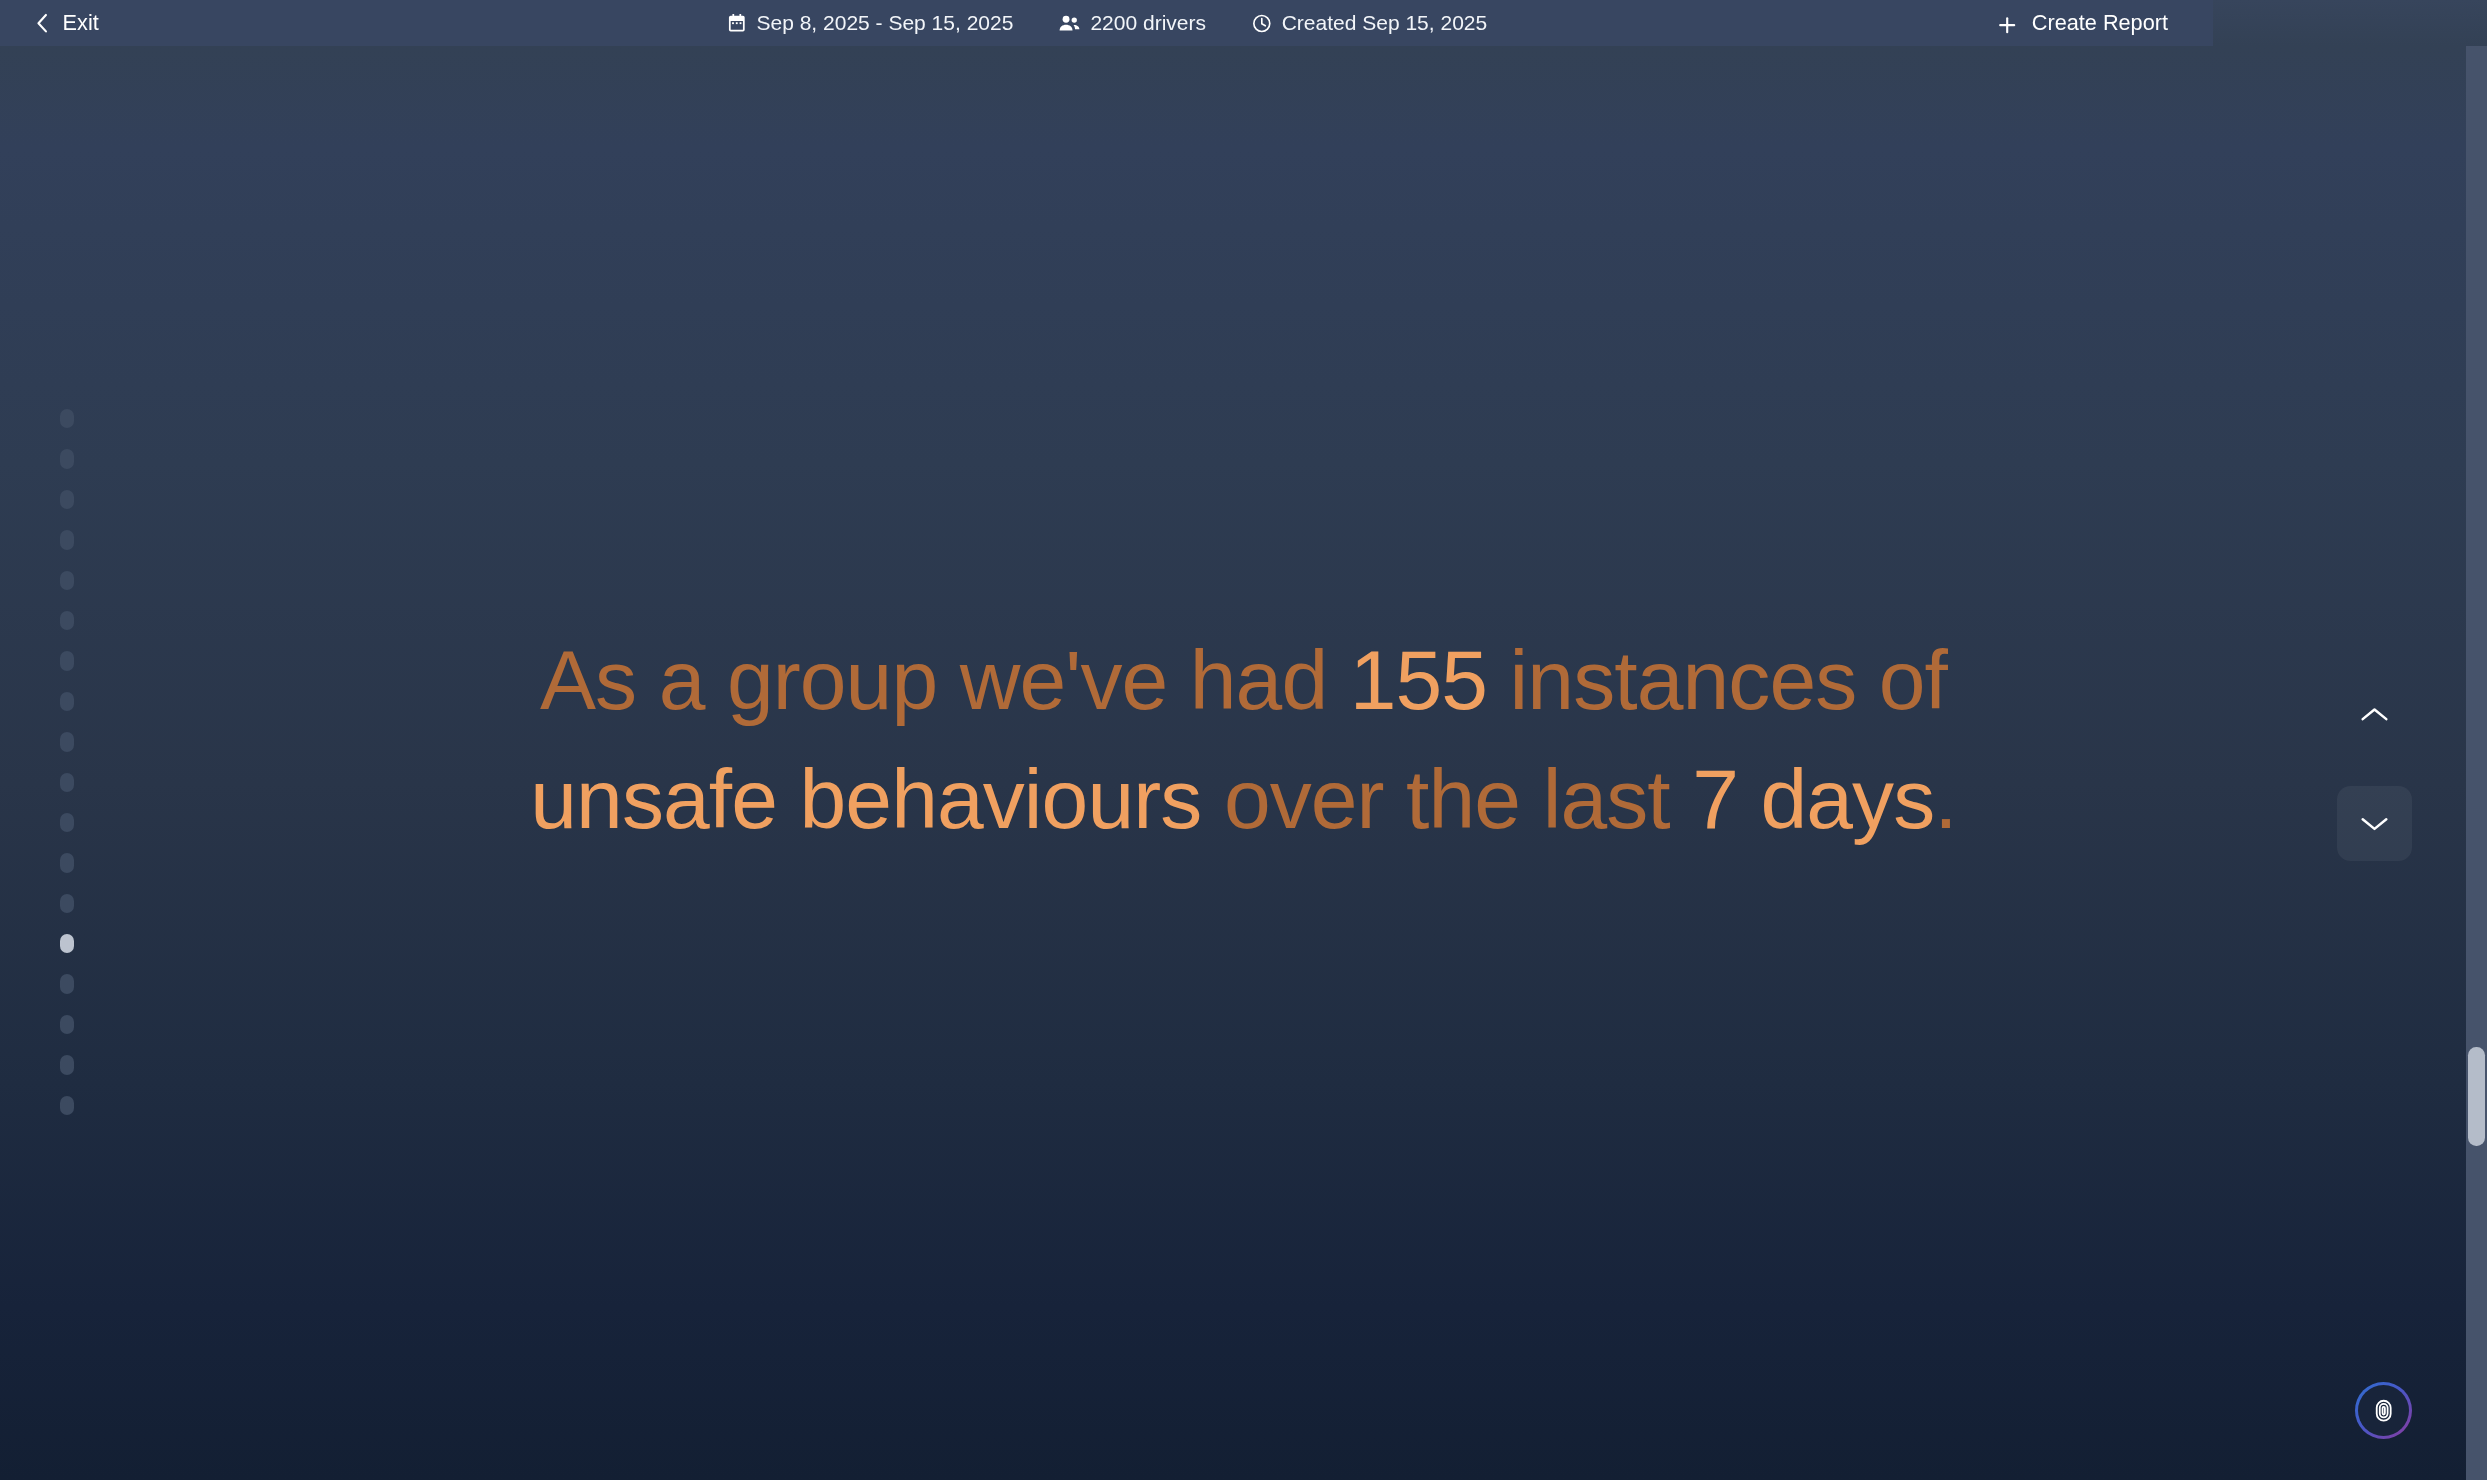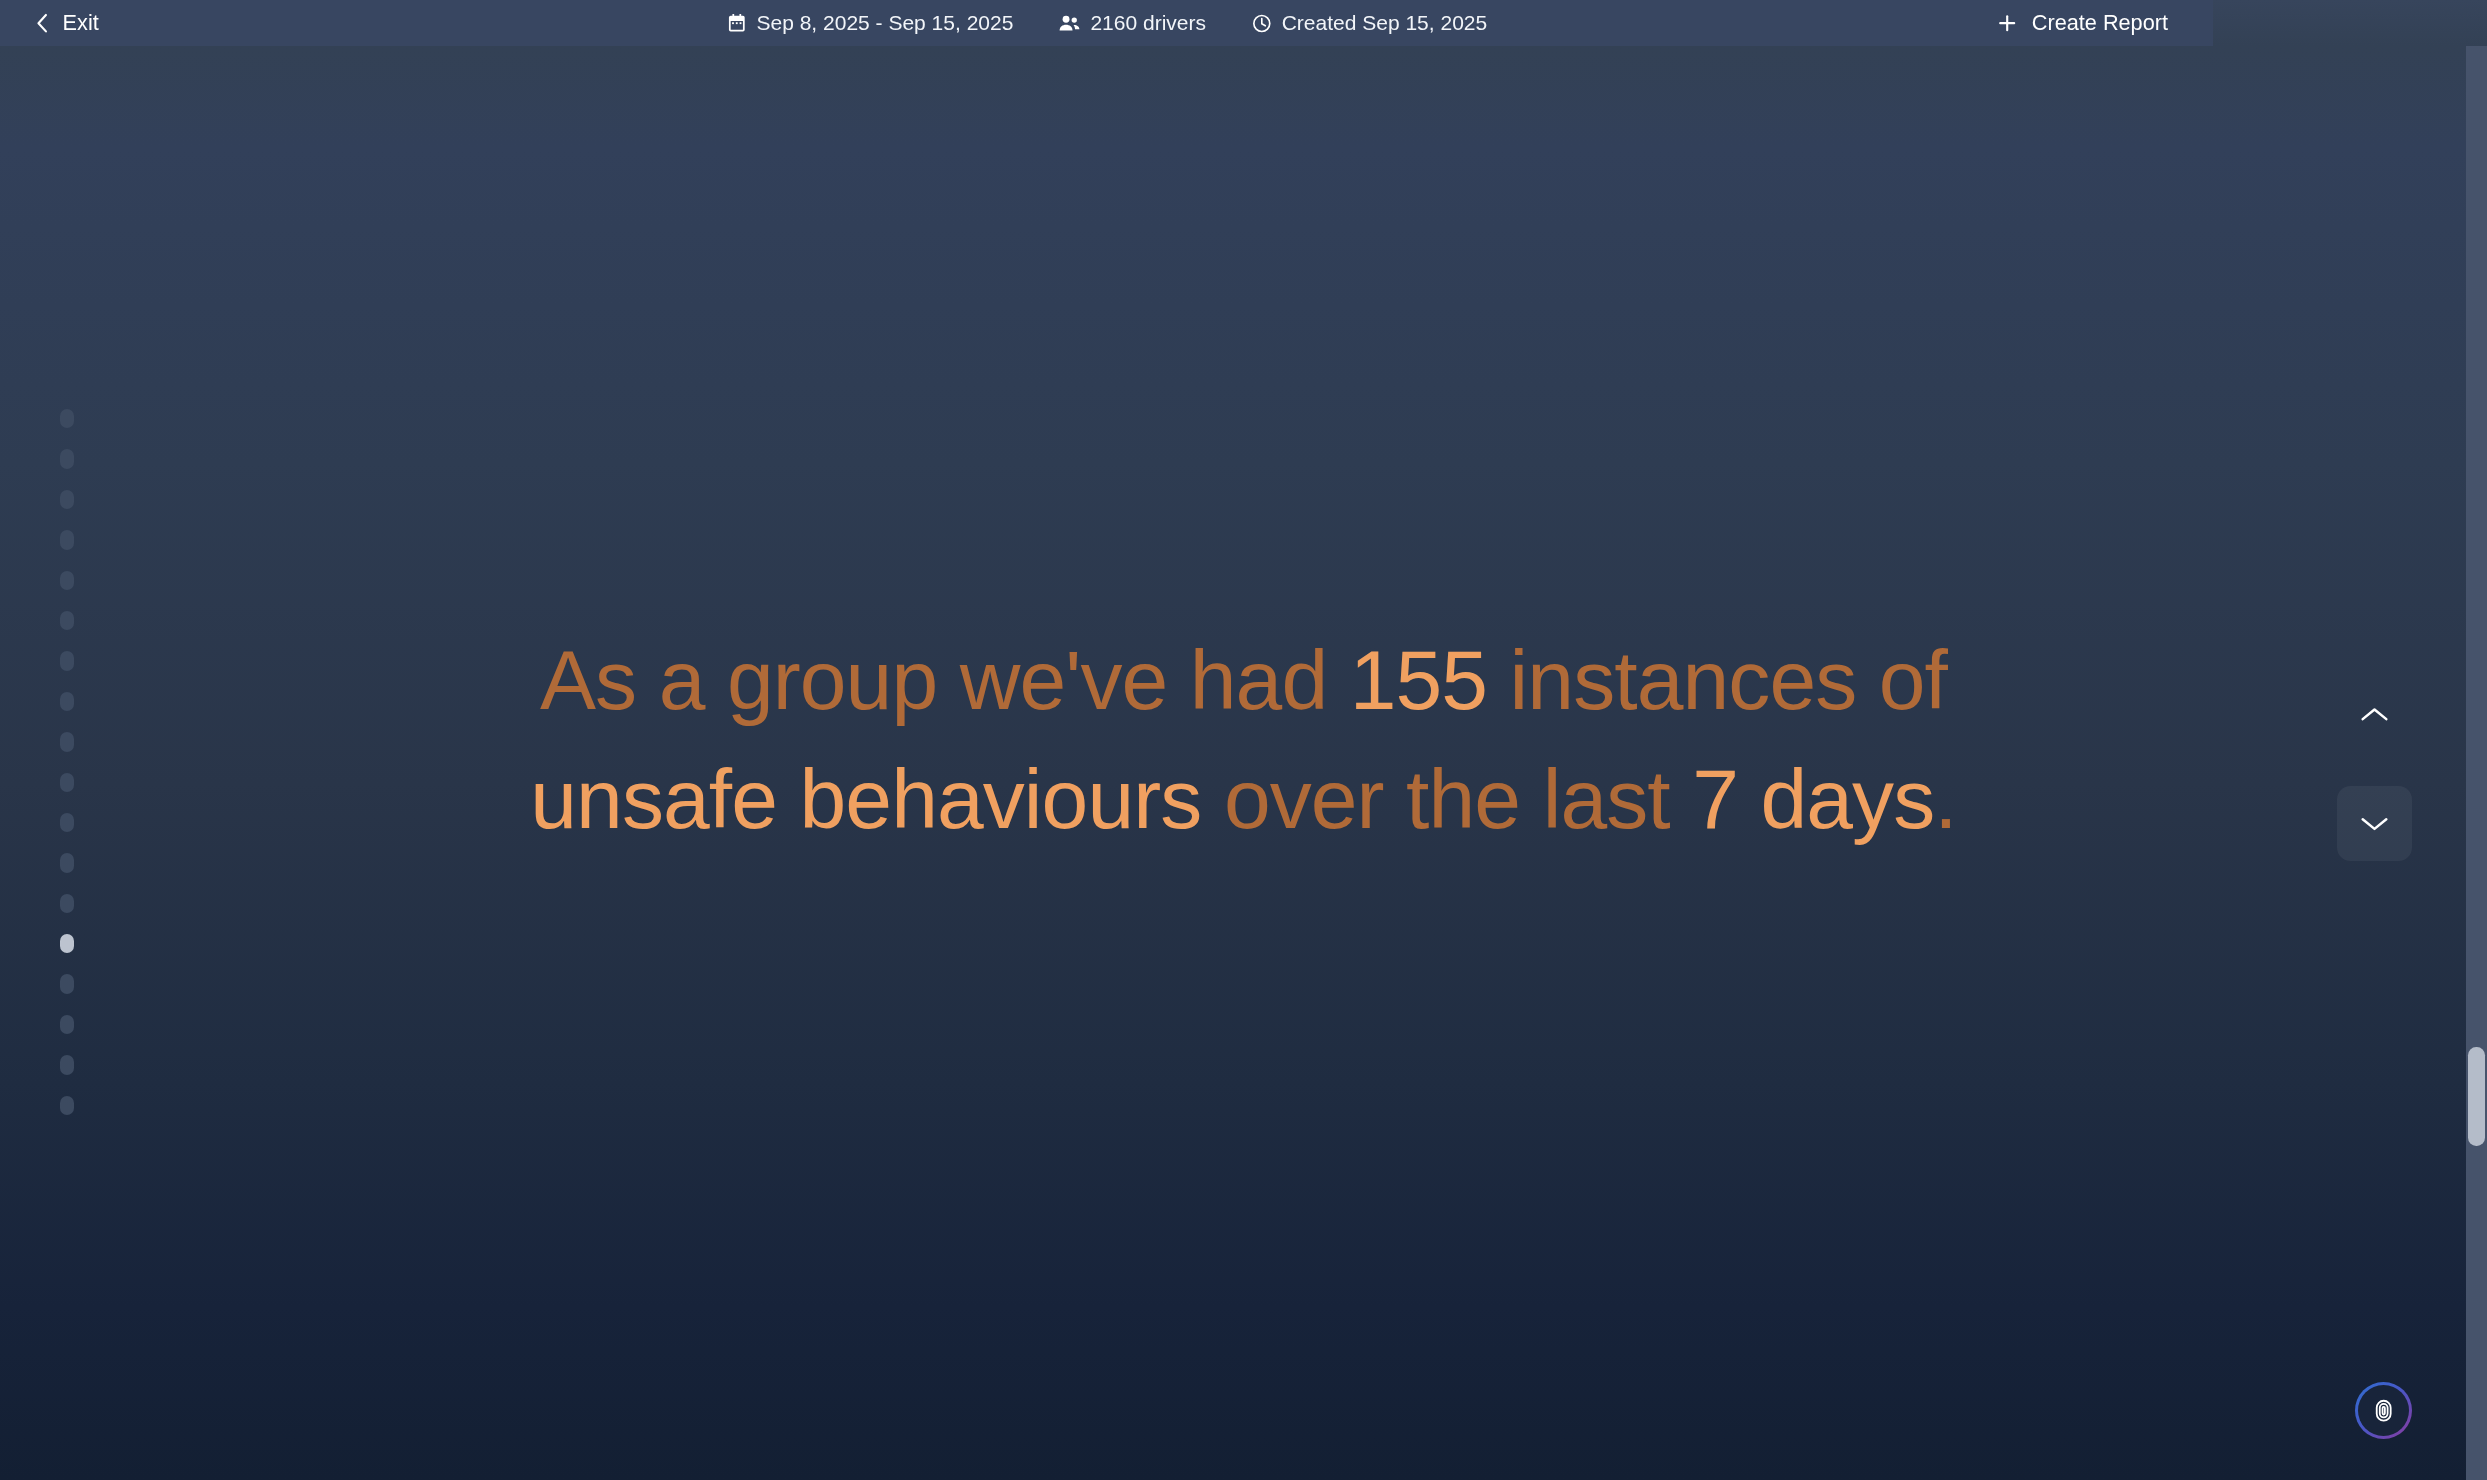--- a/index.html
+++ b/index.html
@@ -48,21 +48,21 @@
     white-space:nowrap;
   }
   .meta-item {
     display:flex; align-items:center; gap:9.7px;
     color:#f2f5f9; font-size:21px;
   }
   .meta-item svg { display:block; flex:0 0 auto; }
   .create-report {
     position:absolute; right:45px; top:50%;
     transform:translateY(-50%);
-    display:flex; align-items:center; gap:13.4px;
+    display:flex; align-items:flex-end; gap:13.4px;
     color:#ffffff; font-size:21.7px; cursor:pointer;
   }
   .plus-ico { display:block; width:22.4px; height:22.4px; }
 
   
   #progress-rail {
     position:absolute; left:60px; top:409px;
     display:flex; flex-direction:column; gap:21px;
     z-index:20;
   }
@@ -167,21 +167,21 @@
 
       <div class="meta-item">
         <span>
           <svg width="22.4" height="21" viewBox="0 0 26 24" fill="#ffffff">
             <circle cx="9" cy="7" r="4"></circle>
             <circle cx="18.5" cy="8" r="3.1"></circle>
             <path d="M1.5 20c0-4.2 3.4-6.6 7.5-6.6s7.5 2.4 7.5 6.6H1.5z"></path>
             <path d="M18.5 13.6c3.2 0 6 1.9 6 5.1h-5.1c0-1.9-.6-3.6-1.7-5 .3-.1.6-.1.8-.1z"></path>
           </svg>
         </span>
-        <span>2160 drivers</span>
+        <span>2200 drivers</span>
       </div>
 
       <div class="meta-item">
         <span>
           <svg width="21" height="21" viewBox="0 0 24 24" fill="none" stroke="#ffffff" stroke-width="1.9" stroke-linecap="round">
             <circle cx="12" cy="12" r="9.1"></circle>
             <polyline points="12,6.4 12,12.2 16,14.6"></polyline>
           </svg>
         </span>
         <span>Created Sep 15, 2025</span>

